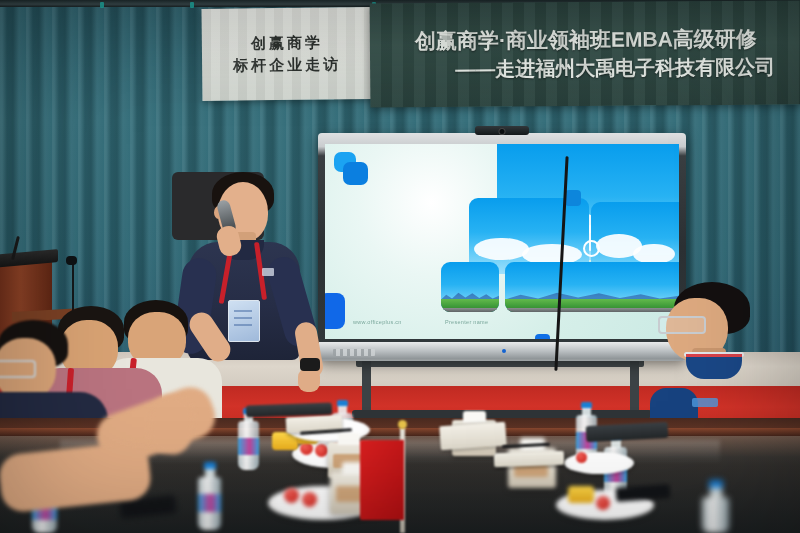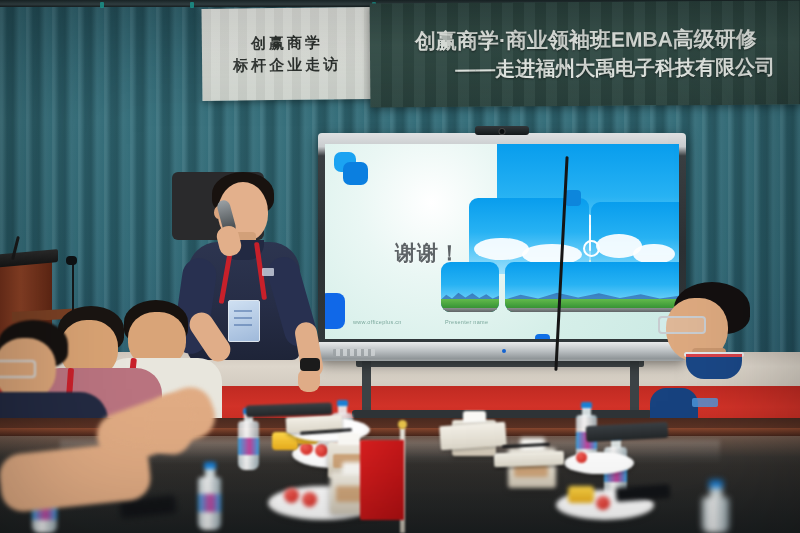--- a/index.html
+++ b/index.html
@@ -320,21 +320,20 @@
         <div class="photo-wide">
           <div class="sky"></div>
           <div class="mtn"></div>
           <div class="field"></div>
           <div class="road"></div>
         </div>
 
         <div class="tower"></div>
         <div class="ring"></div>
 
-        <div class="slide-title">谢谢！</div>
         <div class="slide-foot-a">www.officeplus.cn</div>
         <div class="slide-foot-b">Presenter name</div>
       </div>
     </div>
 
     <div class="display-chin">
       <div class="chin-ports"></div>
       <div class="chin-dot"></div>
     </div>
   </div>

